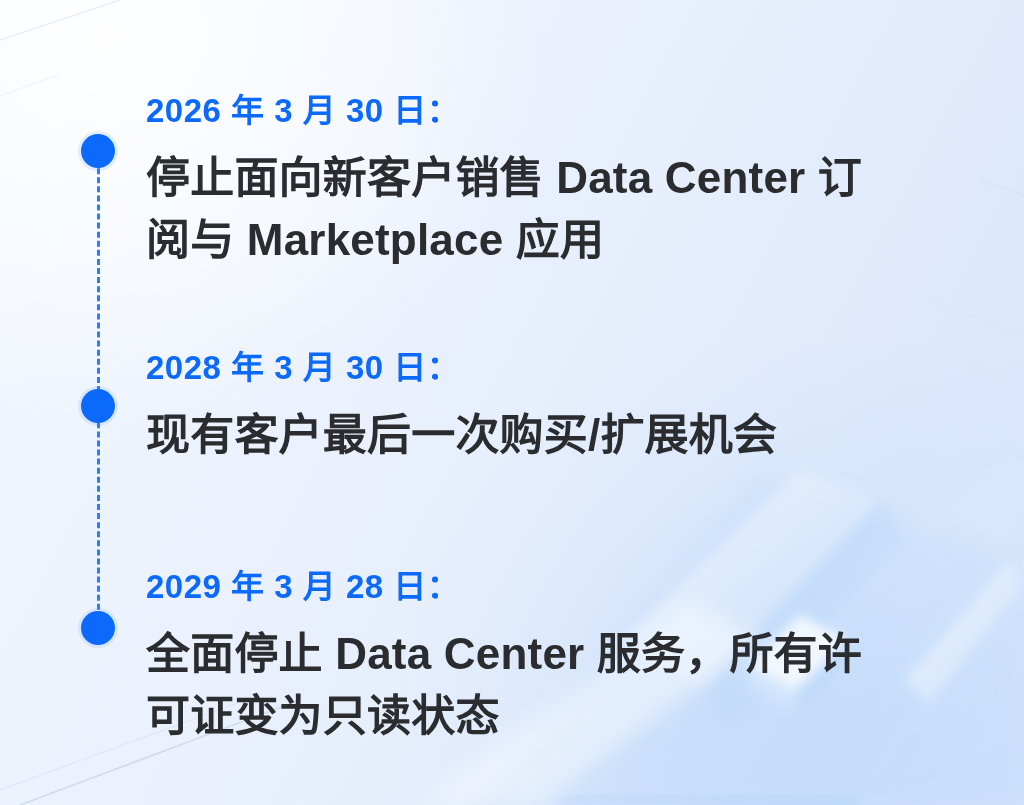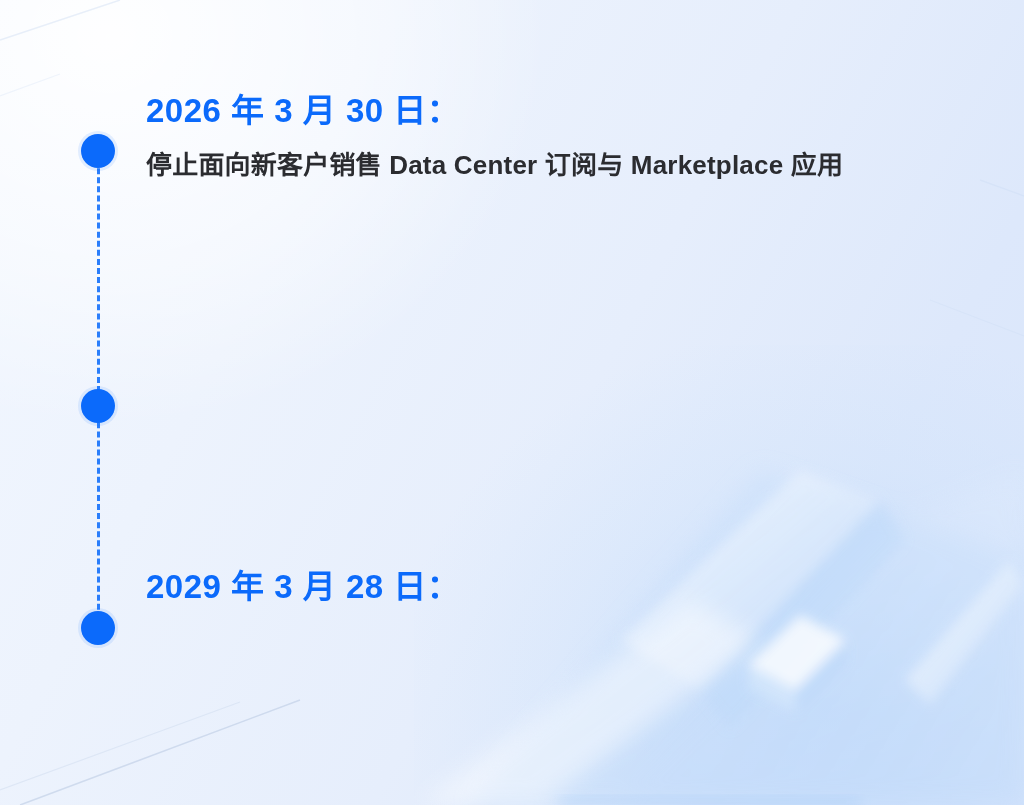--- a/index.html
+++ b/index.html
@@ -113,21 +113,21 @@
     font-size: 33px;
     font-weight: bold;
     letter-spacing: 0.5px;
     line-height: 1.18;
     white-space: nowrap;
     margin: 0 0 16px 0;
   }
 
   .entry-desc {
     color: #2b2c30;
-    font-size: 26px;
+    font-size: 44px;
     font-weight: bold;
     line-height: 1.42;
     letter-spacing: 0.2px;
     margin: 0;
     max-width: 760px;
   }
   .entry.e2 .entry-desc { max-width: 790px; }
 </style>
 </head>
 <body>
@@ -205,19 +205,24 @@
 
     <div class="node-dot n1"></div>
     <div class="node-dot n2"></div>
     <div class="node-dot n3"></div>
 
     <div class="entry e1">
       <div class="entry-date">2026 年 3 月 30 日：</div>
       <div class="entry-desc">停止面向新客户销售 Data Center 订阅与 Marketplace 应用</div>
     </div>
 
+    <div class="entry e2">
+      <div class="entry-date">2028 年 3 月 30 日：</div>
+      <div class="entry-desc">现有客户最后一次购买/扩展机会</div>
+    </div>
 
     <div class="entry e3">
       <div class="entry-date">2029 年 3 月 28 日：</div>
+      <div class="entry-desc">全面停止 Data Center 服务，所有许可证变为只读状态</div>
     </div>
 
   </div>
 </div>
 
 </body></html>

